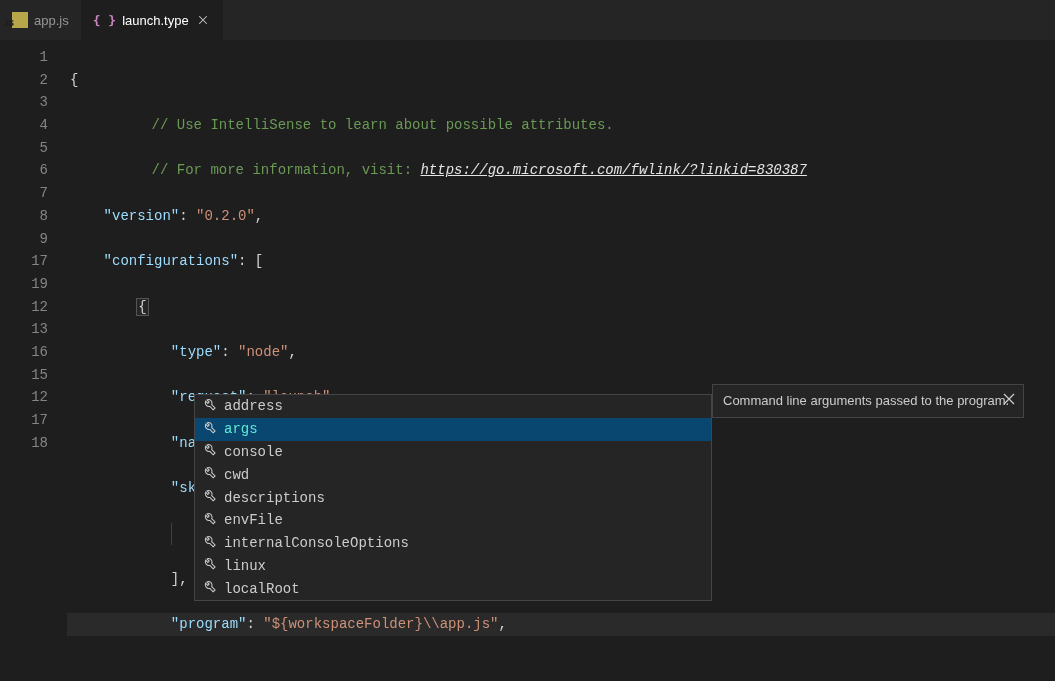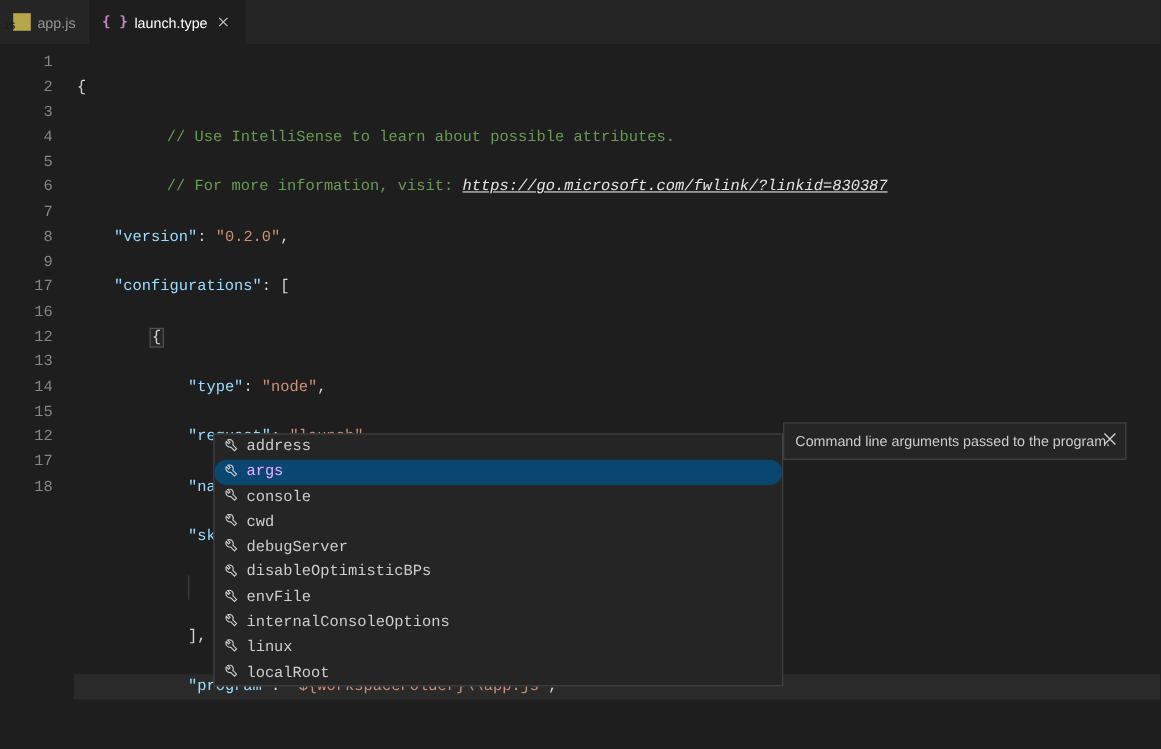--- a/index.html
+++ b/index.html
@@ -97,21 +97,21 @@
   display: flex;
   align-items: center;
   height: 22.8px;
   padding: 0 6px;
   gap: 8px;
   color: #cccccc;
   font-family: Consolas, "Courier New", monospace;
   font-size: 14px;
   cursor: pointer;
 }
-.suggest-row.sel { background: #094771; color: #f0abfc; border-radius: 11px; }
+.suggest-row.sel { background: #094771; color: #5eead4; }
 .wrench { color: #cccccc; display:flex; align-items:center; }
 .wrench svg { width: 15px; height: 15px; }
 .suggest-doc {
   position: absolute;
   left: 712px;
   top: 384px;
   width: 312px;
   padding: 6px 10px;
   background: #252526;
   border: 1px solid #454545;
@@ -166,24 +166,24 @@
     <div class="line">1</div>
     <div class="line">2</div>
     <div class="line">3</div>
     <div class="line">4</div>
     <div class="line">5</div>
     <div class="line">6</div>
     <div class="line">7</div>
     <div class="line">8</div>
     <div class="line">9</div>
     <div class="line">17</div>
-    <div class="line">16</div>
+    <div class="line">19</div>
     <div class="line">12</div>
     <div class="line">13</div>
-    <div class="line">14</div>
+    <div class="line">16</div>
     <div class="line">15</div>
     <div class="line">12</div>
     <div class="line">17</div>
     <div class="line">18</div>
   </div>
   <div class="code">
 <div class="line"><span class="p">{</span></div>
 <div class="line">    <span class="c">// Use IntelliSense to learn about possible attributes.</span></div>
 <div class="line">    <span class="c">// For more information, visit: </span><span class="url">https://go.microsoft.com/fwlink/?linkid=830387</span></div>
 <div class="line">    <span class="k">"version"</span><span class="p">: </span><span class="s">"0.2.0"</span><span class="p">,</span></div>
@@ -235,29 +235,21 @@
         </svg>
       </span>
       <span>cwd</span>
     </div>
     <div class="suggest-row">
       <span class="wrench">
         <svg viewBox="0 0 16 16">
           <path d="M10.5 1.5a4 4 0 0 1 .9 4.4l3.6 3.6-2 2-3.6-3.6A4 4 0 0 1 5 2.4l2.3 2.3 1.4-1.4L6.4 1A4 4 0 0 1 10.5 1.5z" fill="none" stroke="currentColor" stroke-width="1.1"></path>
         </svg>
       </span>
-      <span>debugServer</span>
-    </div>
-    <div class="suggest-row">
-      <span class="wrench">
-        <svg viewBox="0 0 16 16">
-          <path d="M10.5 1.5a4 4 0 0 1 .9 4.4l3.6 3.6-2 2-3.6-3.6A4 4 0 0 1 5 2.4l2.3 2.3 1.4-1.4L6.4 1A4 4 0 0 1 10.5 1.5z" fill="none" stroke="currentColor" stroke-width="1.1"></path>
-        </svg>
-      </span>
-      <span>disableOptimisticBPs</span>
+      <span>descriptions</span>
     </div>
     <div class="suggest-row">
       <span class="wrench">
         <svg viewBox="0 0 16 16">
           <path d="M10.5 1.5a4 4 0 0 1 .9 4.4l3.6 3.6-2 2-3.6-3.6A4 4 0 0 1 5 2.4l2.3 2.3 1.4-1.4L6.4 1A4 4 0 0 1 10.5 1.5z" fill="none" stroke="currentColor" stroke-width="1.1"></path>
         </svg>
       </span>
       <span>envFile</span>
     </div>
     <div class="suggest-row">

